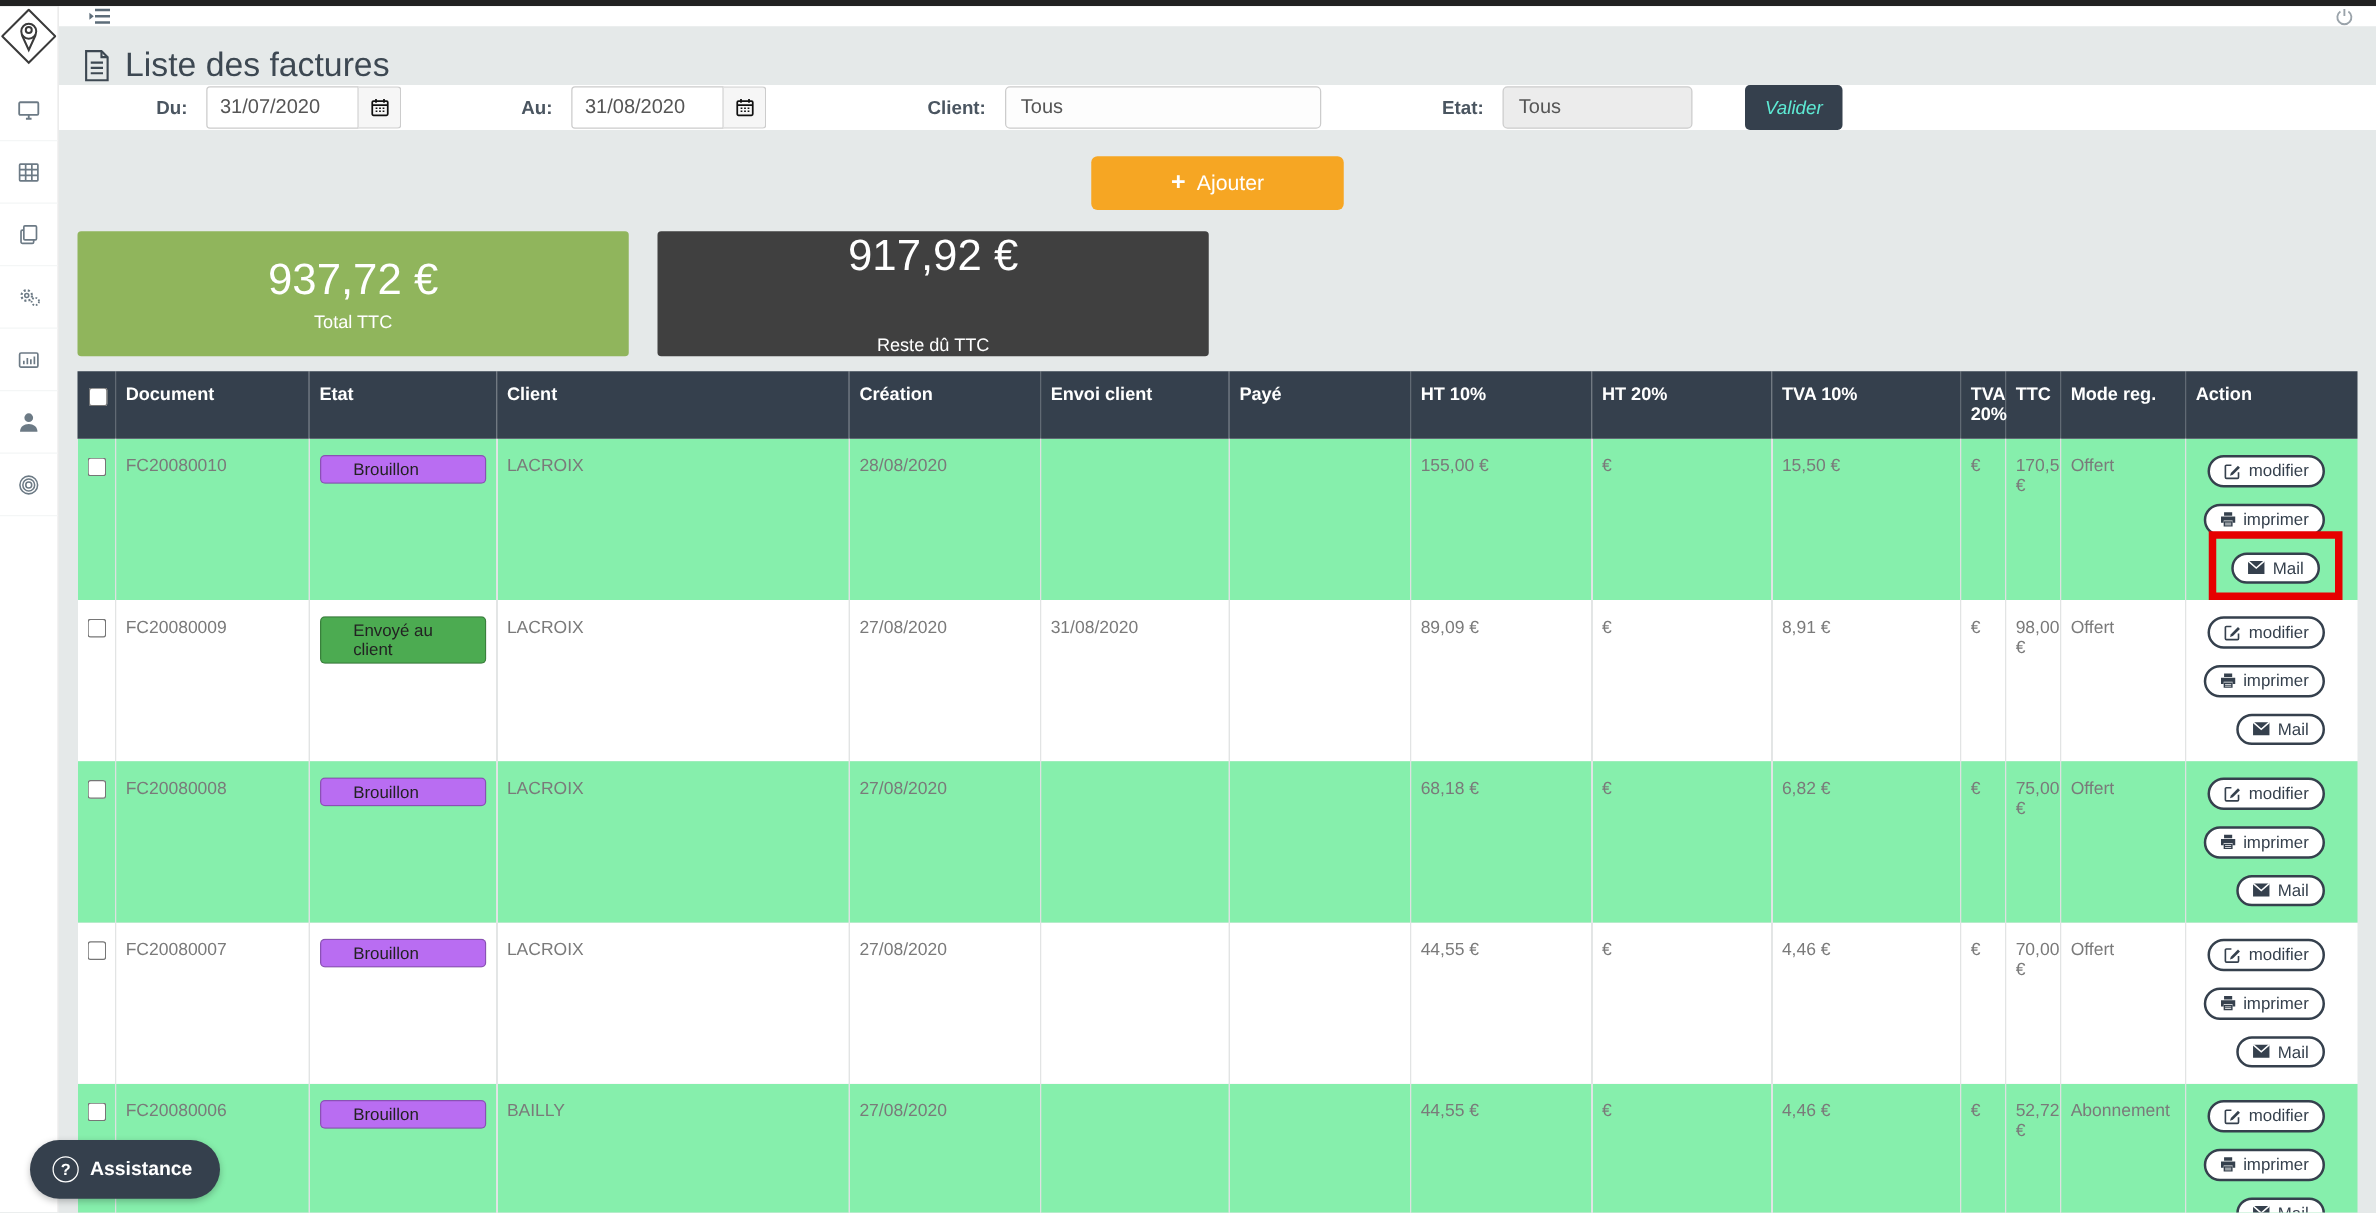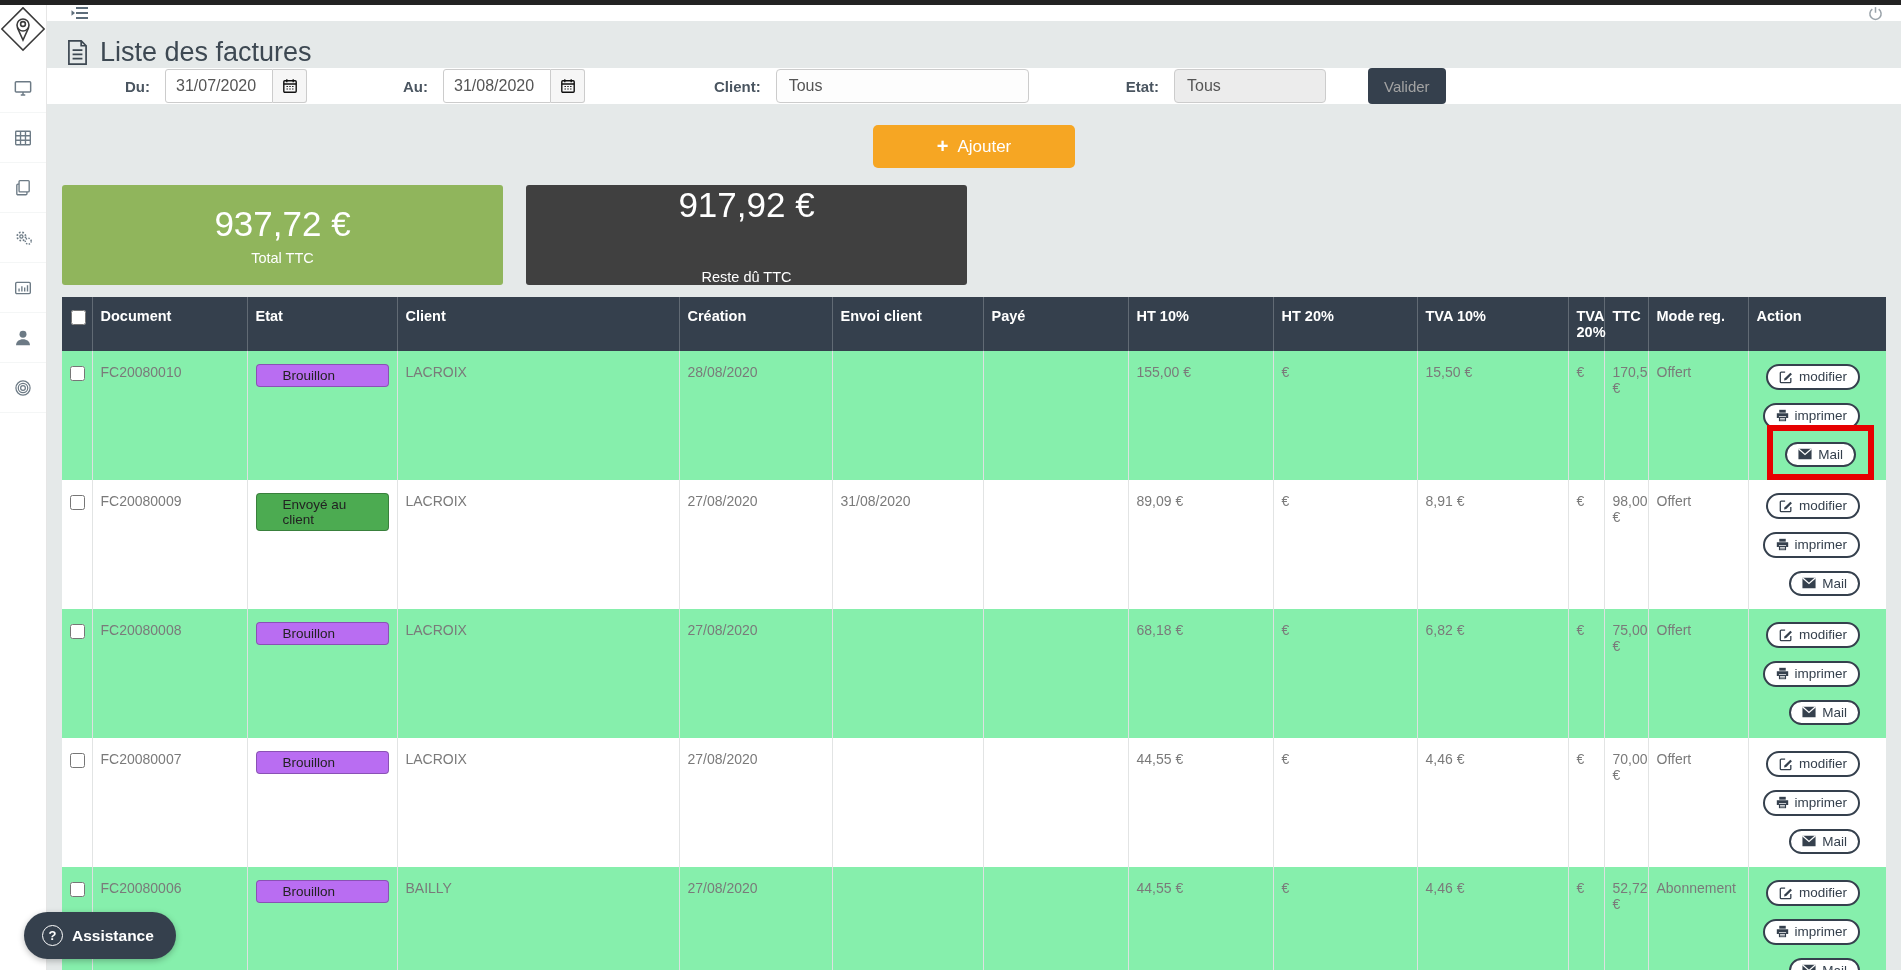--- a/index.html
+++ b/index.html
@@ -29,31 +29,31 @@
     gap:18px; padding:8px 20px 10px; }
   .search-input { width:152px; height:29px; border:1px solid #c9cfcf; background:#fcfdfd;
     padding:0 10px; font-size:14px; color:#555; font-family:inherit; }
   .search-input::placeholder { color:#a5acb1; }
   .search-btn { color:#2d6da3; cursor:pointer; display:flex; }
 
   
   .filter-band { background:#fff; height:63px; display:flex; align-items:center;
     padding-left:78px; }
   .f-label { font-size:15px; font-weight:700; color:#4a5560; }
-  .f-input { width:108px; height:34px; border:1px solid #ccc; border-radius:3px 0 0 3px;
+  .f-input { width:122px; height:34px; border:1px solid #ccc; border-radius:3px 0 0 3px;
     padding:0 10px; font-size:16px; color:#555; font-family:inherit; background:#fff; }
   .cal-btn { width:34px; height:34px; border:1px solid #ccc; border-left:none; background:#f6f6f6;
     border-radius:0 3px 3px 0; display:flex; align-items:center; justify-content:center;
     cursor:pointer; color:#111; }
   .f-select { height:34px; border:1px solid #ccc; border-radius:4px; display:flex;
     align-items:center; padding:0 12px; font-size:16px; color:#555; cursor:pointer; }
   .sel-client { width:253px; background:#fdfdfd; }
   .sel-etat { width:152px; background:#ececec; }
-  .valider-btn { height:36px; padding:0 16px; background:#35404d; color:#a3a3a3; border:none;
-    border-radius:4px; font-size:15px; cursor:pointer; font-family:inherit; }
+  .valider-btn { height:36px; padding:0 16px; background:#35404d; color:#5eead4; border:none;
+    border-radius:4px; font-size:15px; cursor:pointer; font-family:inherit;font-style:italic; }
 
   .add-row { display:flex; justify-content:center; margin-top:21px; }
   .add-btn { width:202px; height:43px; background:#f6a623; color:#fff; border:none;
     border-radius:5px; font-size:17px; cursor:pointer; display:flex; align-items:center;
     justify-content:center; gap:9px; font-family:inherit; }
   .add-btn .plus { font-size:20px; font-weight:700; }
 
   .stats-row { display:flex; gap:23px; margin:17px 15px 0 15px; }
   .stat-card { width:441px; height:100px; border-radius:3px; color:#fff; display:flex;
     flex-direction:column; align-items:center; justify-content:center; }

